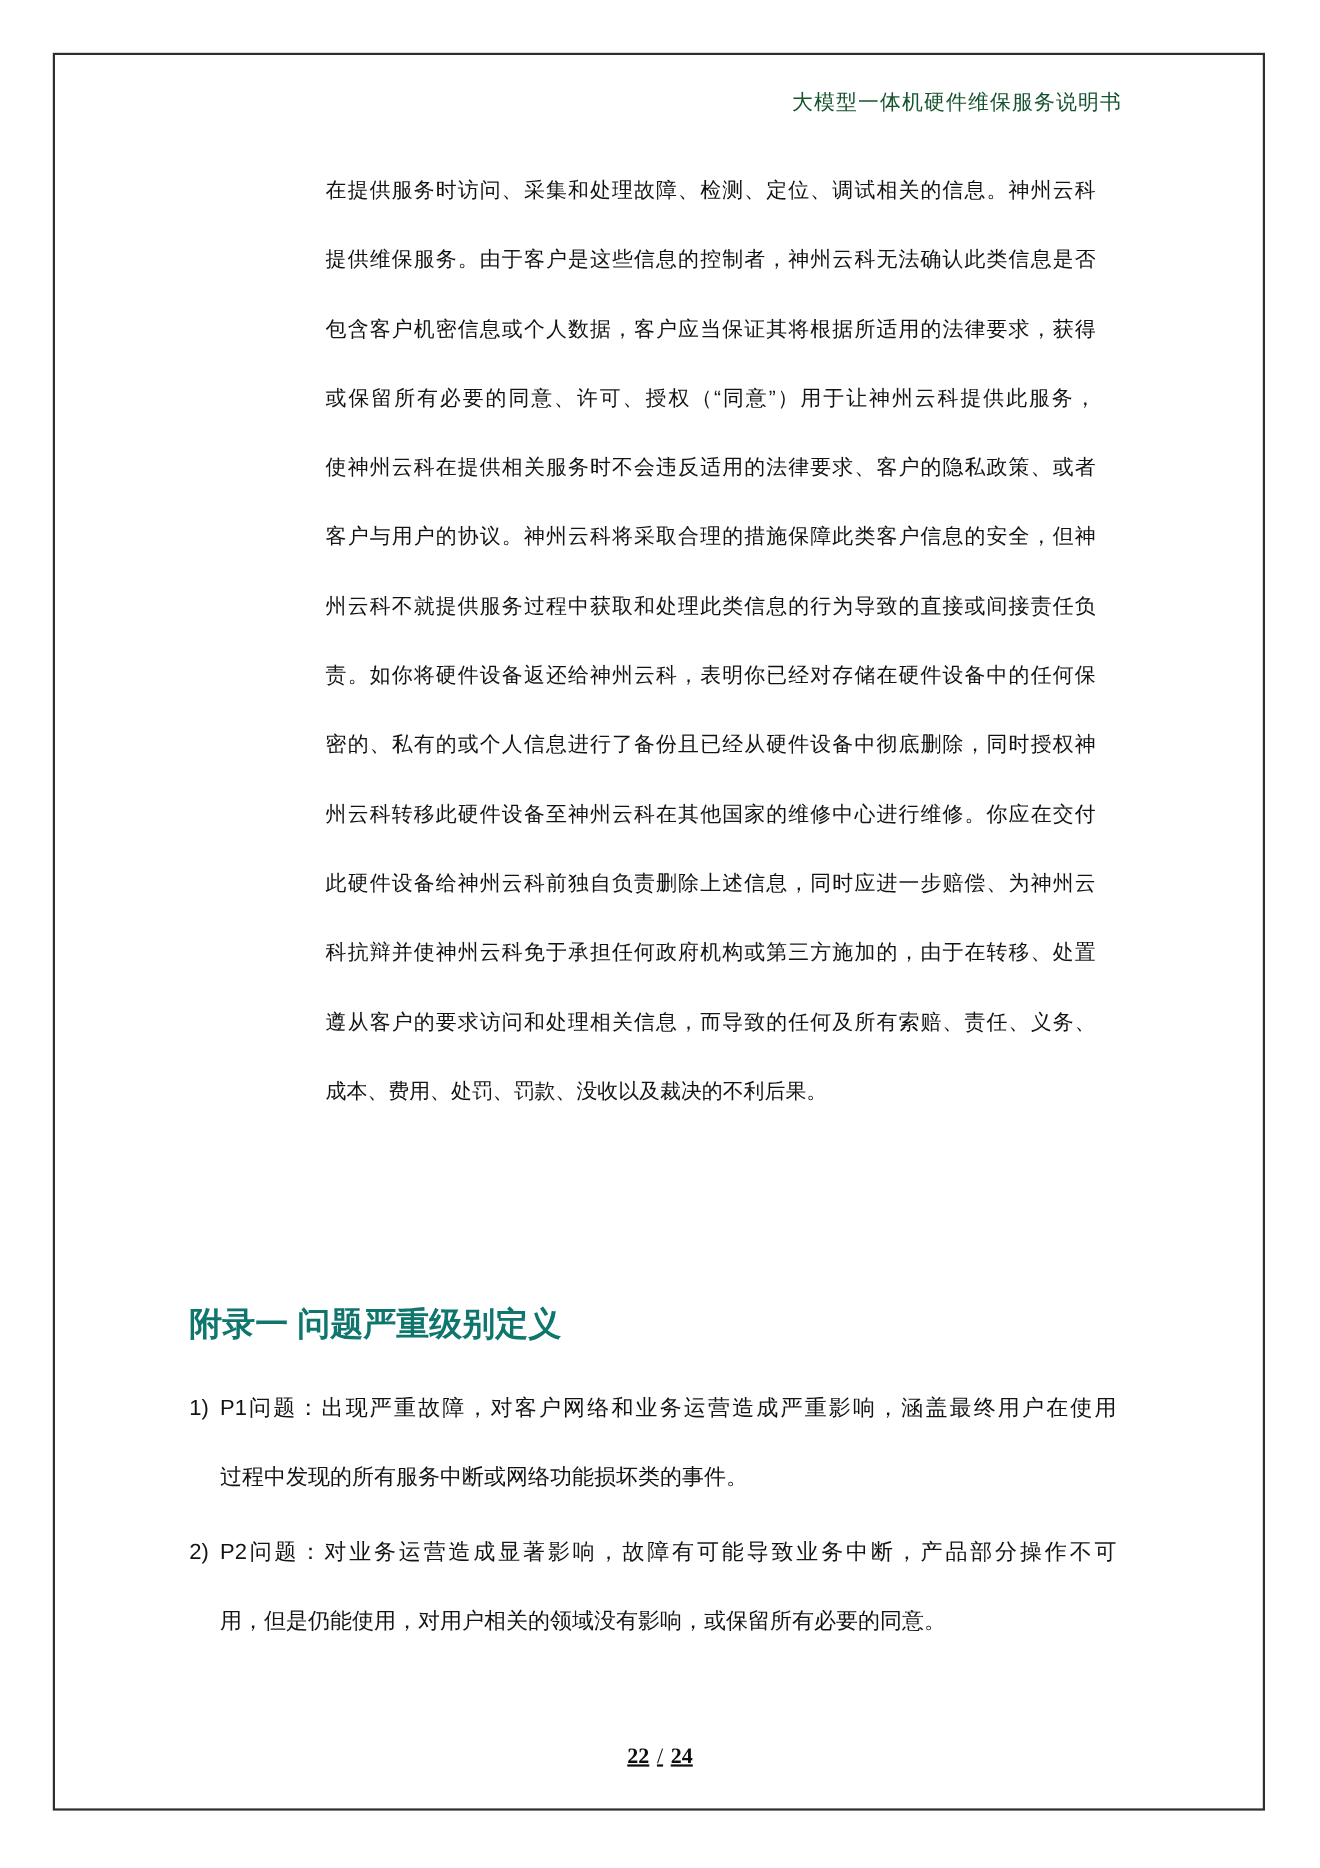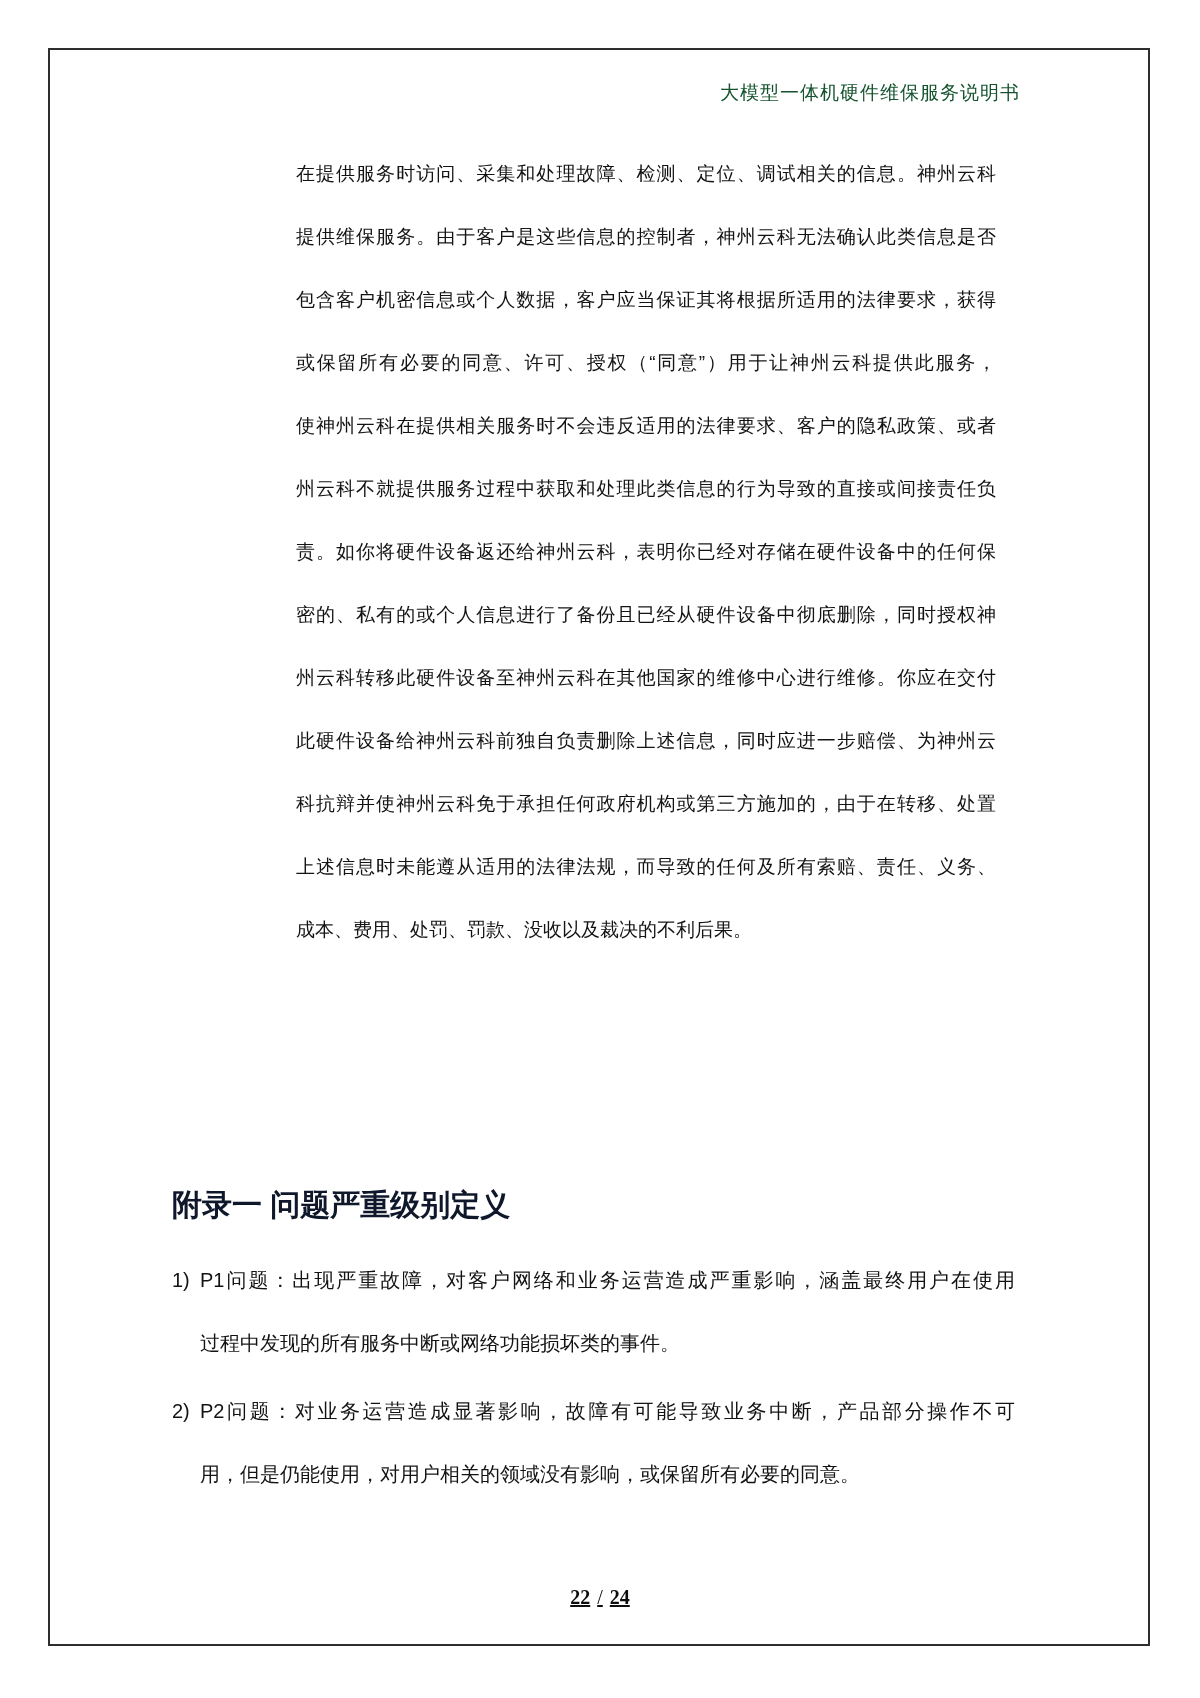--- a/index.html
+++ b/index.html
@@ -44,21 +44,21 @@
   .pline.last {
     text-align-last: left;
   }
   .appendix-heading {
     position: absolute;
     left: 172px; top: 1184px;
     margin: 0;
     font-size: 30px;
     font-weight: bold;
     line-height: 42px;
-    color: #0f172a;
+    color: #0f766e;
     white-space: nowrap;
   }
   .severity-list {
     position: absolute;
     left: 172px; top: 1249px;
     width: 843px;
     font-size: 20px;
   }
   .sev-item { position: relative; }
   .sev-item + .sev-item { margin-top: 5px; }
@@ -96,27 +96,28 @@
   <div class="page-border"></div>
 
   <div class="header-title">大模型一体机硬件维保服务说明书</div>
 
   <div class="body-paragraph">
       <div class="pline">在提供服务时访问、采集和处理故障、检测、定位、调试相关的信息。神州云科</div>
       <div class="pline">提供维保服务。由于客户是这些信息的控制者，神州云科无法确认此类信息是否</div>
       <div class="pline">包含客户机密信息或个人数据，客户应当保证其将根据所适用的法律要求，获得</div>
       <div class="pline">或保留所有必要的同意、许可、授权（“同意”）用于让神州云科提供此服务，</div>
       <div class="pline">使神州云科在提供相关服务时不会违反适用的法律要求、客户的隐私政策、或者</div>
+      <div class="pline">客户与用户的协议。神州云科将采取合理的措施保障此类客户信息的安全，但神</div>
       <div class="pline">州云科不就提供服务过程中获取和处理此类信息的行为导致的直接或间接责任负</div>
       <div class="pline">责。如你将硬件设备返还给神州云科，表明你已经对存储在硬件设备中的任何保</div>
       <div class="pline">密的、私有的或个人信息进行了备份且已经从硬件设备中彻底删除，同时授权神</div>
       <div class="pline">州云科转移此硬件设备至神州云科在其他国家的维修中心进行维修。你应在交付</div>
       <div class="pline">此硬件设备给神州云科前独自负责删除上述信息，同时应进一步赔偿、为神州云</div>
       <div class="pline">科抗辩并使神州云科免于承担任何政府机构或第三方施加的，由于在转移、处置</div>
-      <div class="pline">上述信息时未能遵从适用的法律法规，而导致的任何及所有索赔、责任、义务、</div>
+      <div class="pline">遵从客户的要求访问和处理相关信息，而导致的任何及所有索赔、责任、义务、</div>
       <div class="pline last">成本、费用、处罚、罚款、没收以及裁决的不利后果。</div>
     </div>
 
   <h1 class="appendix-heading">附录一 问题严重级别定义</h1>
 
   <div class="severity-list">
       <div class="sev-item">
         <span class="marker">1)</span>
         <div class="iline first">P1问题：出现严重故障，对客户网络和业务运营造成严重影响，涵盖最终用户在使用</div>
         <div class="iline">过程中发现的所有服务中断或网络功能损坏类的事件。</div>

